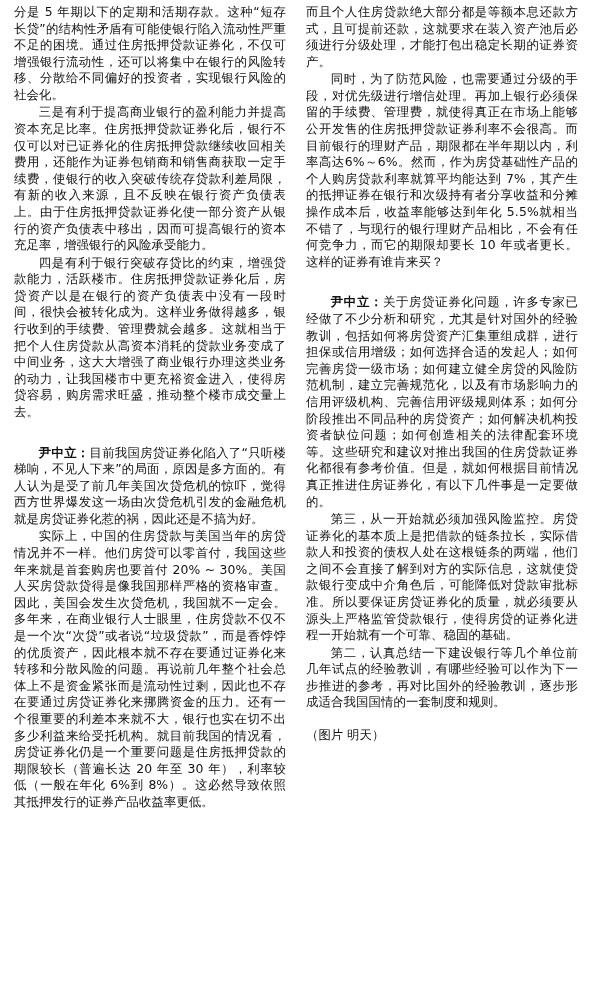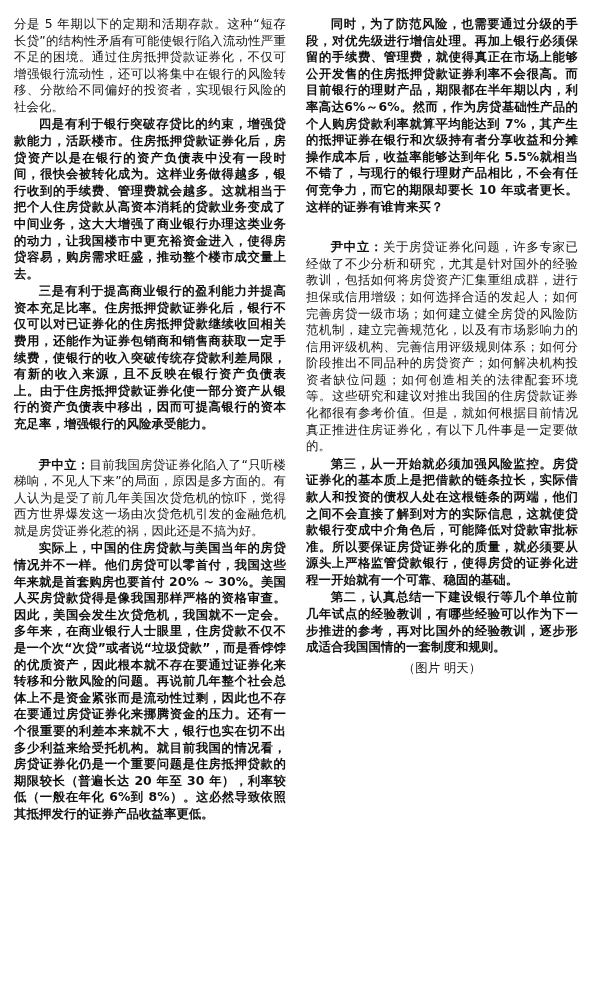--- a/index.html
+++ b/index.html
@@ -11,21 +11,21 @@
     height: 1002px;
     background: #ffffff;
     font-family: "DejaVu Sans", sans-serif;
     color: #111111;
   }
   .page {
     position: relative;
     width: 600px;
     height: 1002px;
     box-sizing: border-box;
-    padding: 16px 14px 10px 14px;
+    padding: 4px 14px 10px 14px;
     overflow: hidden;
   }
   .columns {
     display: flex;
     gap: 20px;
     height: 960px;
   }
   .col {
     width: 272px;
     flex: 0 0 272px;
@@ -33,21 +33,20 @@
   p {
     margin: 0 0 0.9px 0;
     font-size: 12.4px;
     line-height: 16.6px;
     text-align: justify;
     text-justify: inter-ideograph;
     letter-spacing: 0.1px;
   }
   p.indent {
     text-indent: 2em;
-    font-weight: bold;
   }
   .q-block {
     margin-top: 9px;
     margin-bottom: 3px;
   }
   .q-block p {
     text-indent: 2em;
   }
   .speaker {
     font-weight: bold;
@@ -60,45 +59,46 @@
   .a-block {
     margin-top: 24px;
   }
   .a-block p {
     text-indent: 2em;
   }
   .a-speaker {
     font-weight: bold;
   }
   .credit {
-    margin-top: 4px;
-    text-align: center;
+    margin-top: 16px;
+    text-align: left;
     font-size: 12.4px;
   }
 </style>
 </head>
 <body>
 
 <div class="page">
   <div class="columns">
 
     <div class="col">
       <p class="body-text">分是 5 年期以下的定期和活期存款。这种“短存长贷”的结构性矛盾有可能使银行陷入流动性严重不足的困境。通过住房抵押贷款证券化，不仅可增强银行流动性，还可以将集中在银行的风险转移、分散给不同偏好的投资者，实现银行风险的社会化。</p>
+      <p class="body-text indent">三是有利于提高商业银行的盈利能力并提高资本充足比率。住房抵押贷款证券化后，银行不仅可以对已证券化的住房抵押贷款继续收回相关费用，还能作为证券包销商和销售商获取一定手续费，使银行的收入突破传统存贷款利差局限，有新的收入来源，且不反映在银行资产负债表上。由于住房抵押贷款证券化使一部分资产从银行的资产负债表中移出，因而可提高银行的资本充足率，增强银行的风险承受能力。</p>
       <p class="body-text indent">四是有利于银行突破存贷比的约束，增强贷款能力，活跃楼市。住房抵押贷款证券化后，房贷资产以是在银行的资产负债表中没有一段时间，很快会被转化成为。这样业务做得越多，银行收到的手续费、管理费就会越多。这就相当于把个人住房贷款从高资本消耗的贷款业务变成了中间业务，这大大增强了商业银行办理这类业务的动力，让我国楼市中更充裕资金进入，使得房贷容易，购房需求旺盛，推动整个楼市成交量上去。</p>
-      <p class="body-text indent">三是有利于提高商业银行的盈利能力并提高资本充足比率。住房抵押贷款证券化后，银行不仅可以对已证券化的住房抵押贷款继续收回相关费用，还能作为证券包销商和销售商获取一定手续费，使银行的收入突破传统存贷款利差局限，有新的收入来源，且不反映在银行资产负债表上。由于住房抵押贷款证券化使一部分资产从银行的资产负债表中移出，因而可提高银行的资本充足率，增强银行的风险承受能力。</p>
 
 
       <div class="a-block">
         <p class="body-text"><span class="a-speaker">尹中立：</span><span>目前我国房贷证券化陷入了“只听楼梯响，不见人下来”的局面，原因是多方面的。有人认为是受了前几年美国次贷危机的惊吓，觉得西方世界爆发这一场由次贷危机引发的金融危机就是房贷证券化惹的祸，因此还是不搞为好。</span></p>
       </div>
 
       <p class="body-text indent">实际上，中国的住房贷款与美国当年的房贷情况并不一样。他们房贷可以零首付，我国这些年来就是首套购房也要首付 20% ~ 30%。美国人买房贷款贷得是像我国那样严格的资格审查。因此，美国会发生次贷危机，我国就不一定会。多年来，在商业银行人士眼里，住房贷款不仅不是一个次“次贷”或者说“垃圾贷款”，而是香饽饽的优质资产，因此根本就不存在要通过证券化来转移和分散风险的问题。再说前几年整个社会总体上不是资金紧张而是流动性过剩，因此也不存在要通过房贷证券化来挪腾资金的压力。还有一个很重要的利差本来就不大，银行也实在切不出多少利益来给受托机构。就目前我国的情况看，房贷证券化仍是一个重要问题是住房抵押贷款的期限较长（普遍长达 20 年至 30 年），利率较低（一般在年化 6%到 8%）。这必然导致依照其抵押发行的证券产品收益率更低。</p>
     </div>
 
     <div class="col">
+      <p class="body-text">而且个人住房贷款绝大部分都是等额本息还款方式，且可提前还款，这就要求在装入资产池后必须进行分级处理，才能打包出稳定长期的证券资产。</p>
       <p class="body-text indent">同时，为了防范风险，也需要通过分级的手段，对优先级进行增信处理。再加上银行必须保留的手续费、管理费，就使得真正在市场上能够公开发售的住房抵押贷款证券利率不会很高。而目前银行的理财产品，期限都在半年期以内，利率高达6%～6%。然而，作为房贷基础性产品的个人购房贷款利率就算平均能达到 7%，其产生的抵押证券在银行和次级持有者分享收益和分摊操作成本后，收益率能够达到年化 5.5%就相当不错了，与现行的银行理财产品相比，不会有任何竞争力，而它的期限却要长 10 年或者更长。这样的证券有谁肯来买？</p>
 
 
       <div class="a-block">
         <p class="body-text"><span class="a-speaker">尹中立：</span><span>关于房贷证券化问题，许多专家已经做了不少分析和研究，尤其是针对国外的经验教训，包括如何将房贷资产汇集重组成群，进行担保或信用增级；如何选择合适的发起人；如何完善房贷一级市场；如何建立健全房贷的风险防范机制，建立完善规范化，以及有市场影响力的信用评级机构、完善信用评级规则体系；如何分阶段推出不同品种的房贷资产；如何解决机构投资者缺位问题；如何创造相关的法律配套环境等。这些研究和建议对推出我国的住房贷款证券化都很有参考价值。但是，就如何根据目前情况真正推进住房证券化，有以下几件事是一定要做的。</span></p>
       </div>
 
       <p class="body-text indent">第三，从一开始就必须加强风险监控。房贷证券化的基本质上是把借款的链条拉长，实际借款人和投资的债权人处在这根链条的两端，他们之间不会直接了解到对方的实际信息，这就使贷款银行变成中介角色后，可能降低对贷款审批标准。所以要保证房贷证券化的质量，就必须要从源头上严格监管贷款银行，使得房贷的证券化进程一开始就有一个可靠、稳固的基础。</p>
       <p class="body-text indent">第二，认真总结一下建设银行等几个单位前几年试点的经验教训，有哪些经验可以作为下一步推进的参考，再对比国外的经验教训，逐步形成适合我国国情的一套制度和规则。</p>
 

